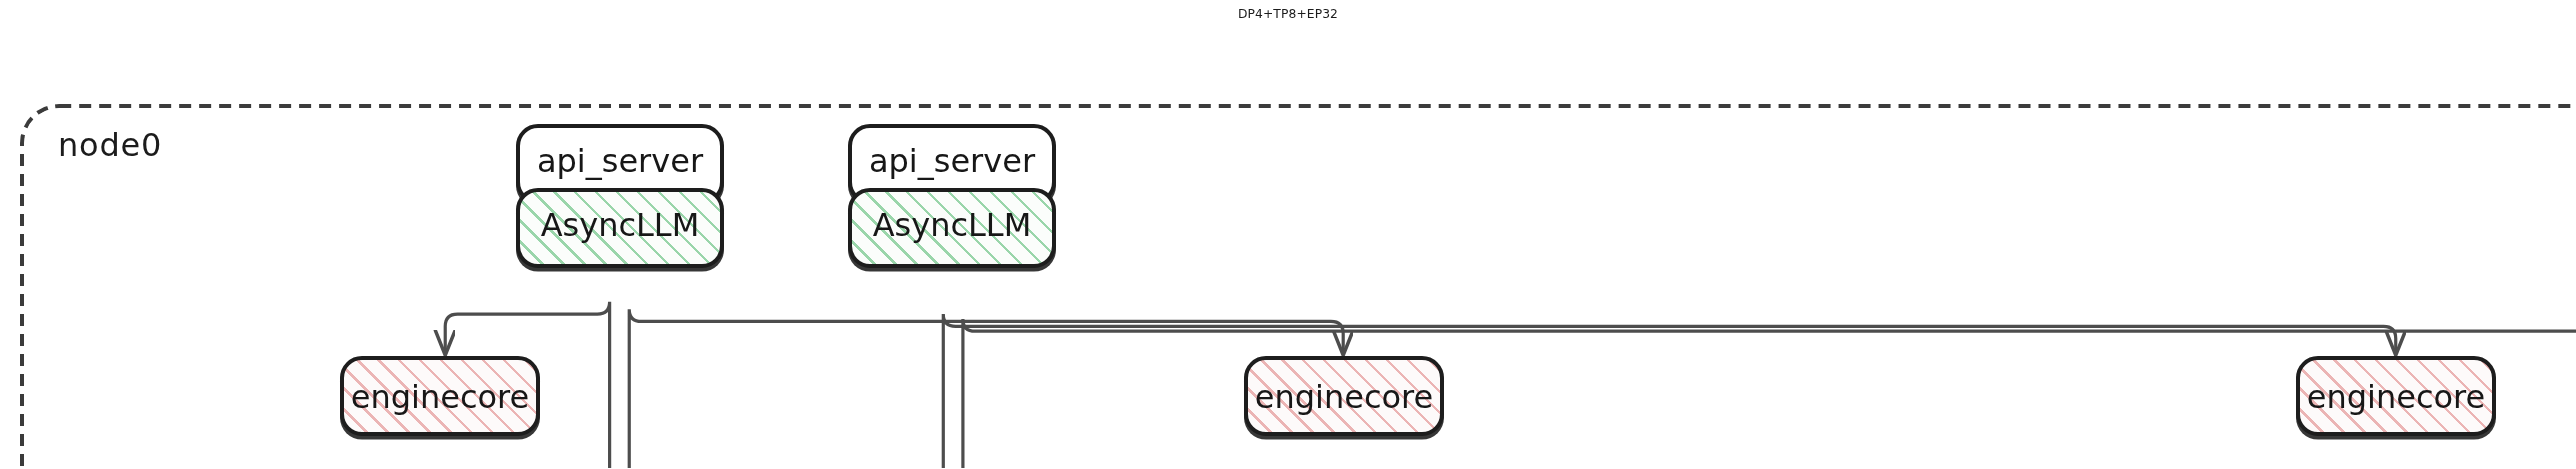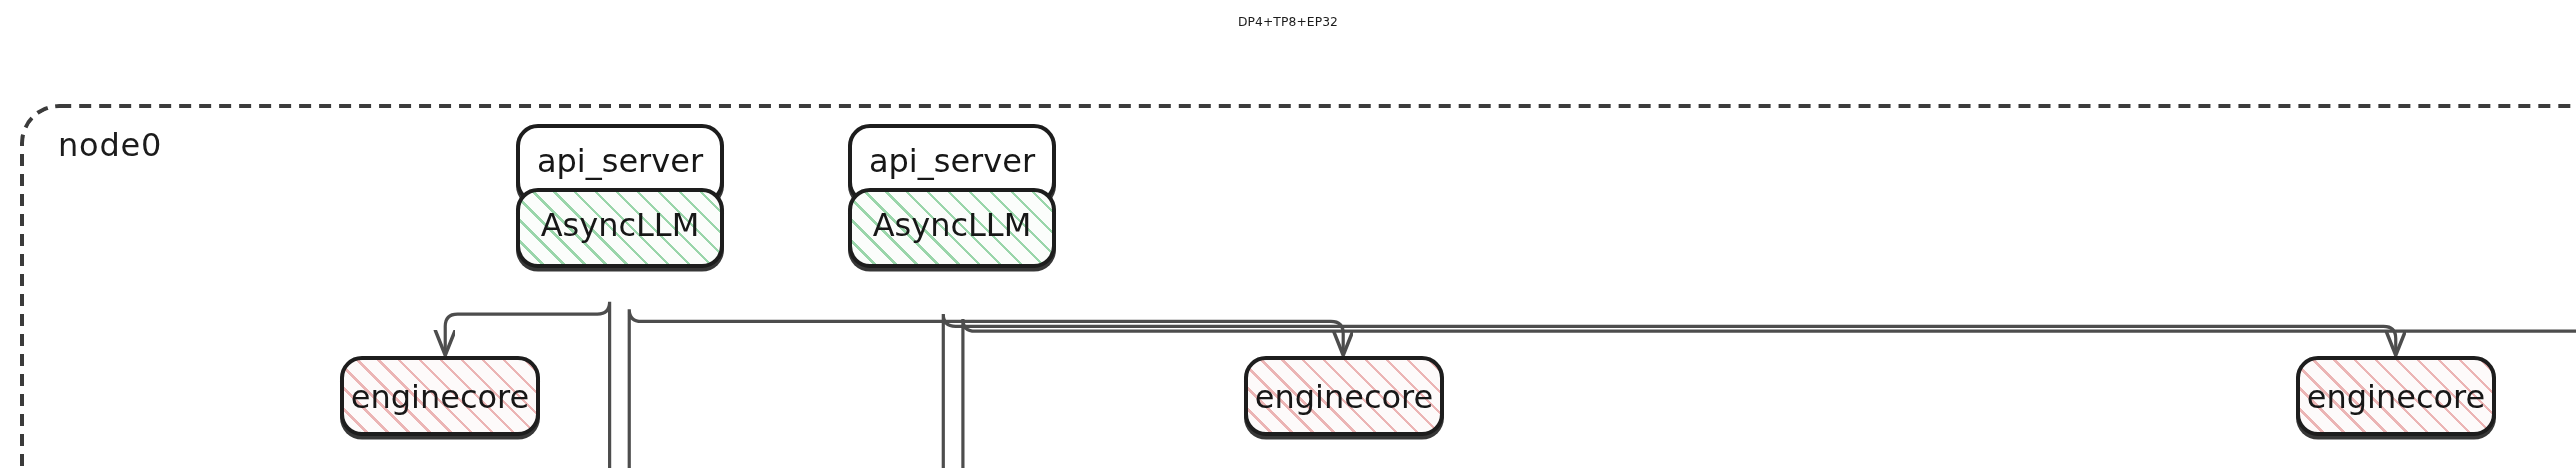--- a/index.html
+++ b/index.html
@@ -20,21 +20,21 @@
   #stage {
     position: relative;
     width: 2576px;
     height: 469px;
   }
 
   
   #diagram-title {
     position: absolute;
     left: 0;
-    top: 15px;
+    top: 7px;
     width: 2576px;
     text-align: center;
     font-size: 12.3px;
     font-weight: 400;
     letter-spacing: 0.1px;
     color: #1c1c1c;
     white-space: pre;
   }
 
   

